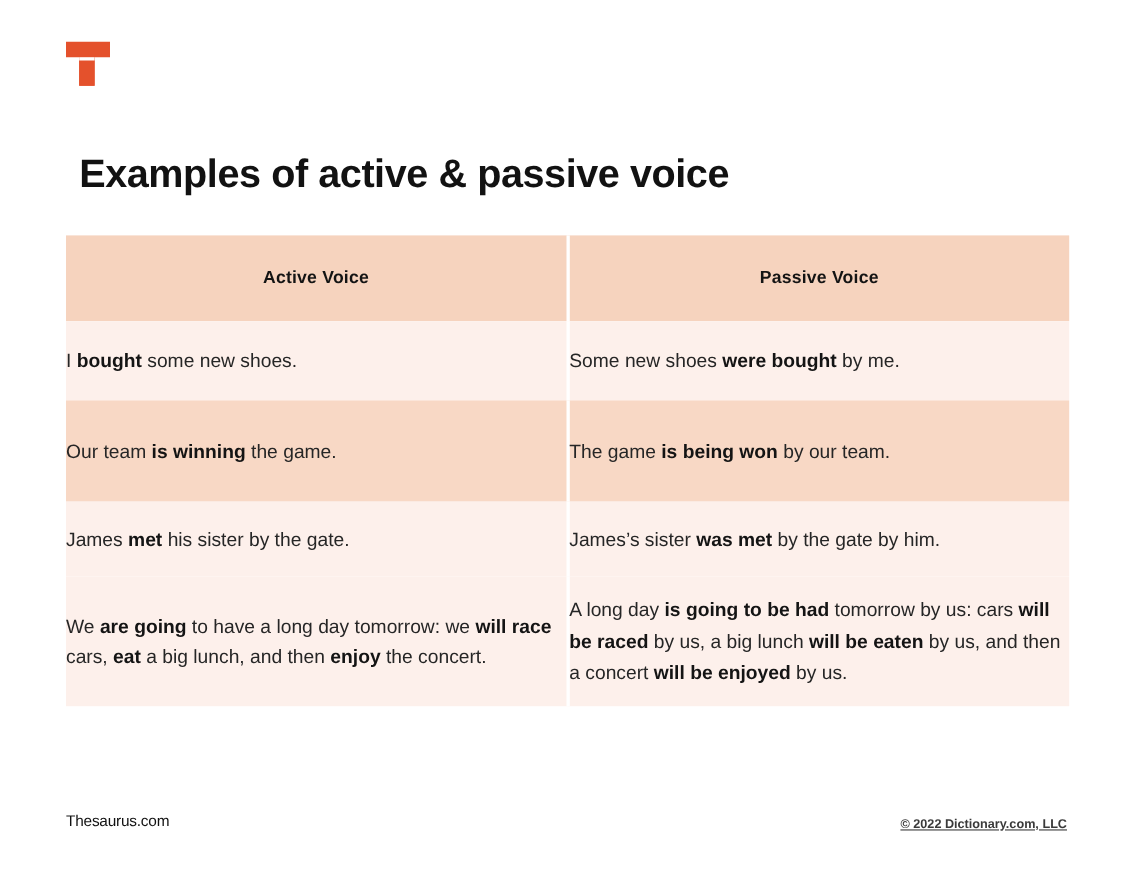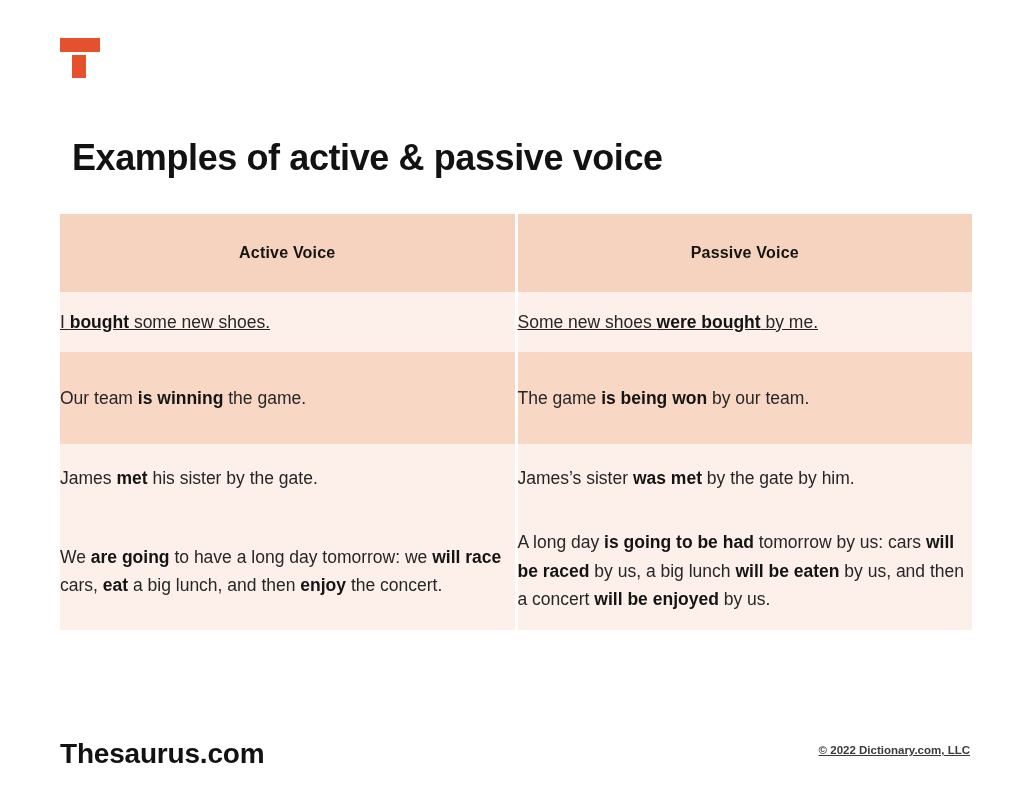--- a/index.html
+++ b/index.html
@@ -71,34 +71,34 @@
   .head-row .cell {
     background: #f6d3be;
     font-weight: bold;
     font-size: 16px;
     letter-spacing: 0.2px;
     height: 78px;
     color: #141414;
   }
   .row-light .cell { background: #fdf0eb; }
   .row-dark .cell  { background: #f8d8c5; }
-  .row-h1 .cell { height: 60px; text-decoration: underline; }
+  .row-h1 .cell { height: 72px; }
   .row-h2 .cell { height: 92px; }
   .row-h3 .cell { height: 68px; }
   .row-h4 .cell { height: 74px; }
   .row-h5 .cell { height: 118px; }
   .cell b { font-weight: bold; color: #141414; }
 
   
   .footer-brand {
     position: absolute;
     left: 60px;
     top: 738px;
-    font-size: 28px;
-    font-weight: bold;
+    font-size: 14px;
+    font-weight: normal;
     color: #121212;
     letter-spacing: -0.2px;
   }
   .footer-copy {
     position: absolute;
     right: 54px;
     top: 744px;
     font-size: 11.5px;
     font-weight: bold;
     color: #3a3a3a;

